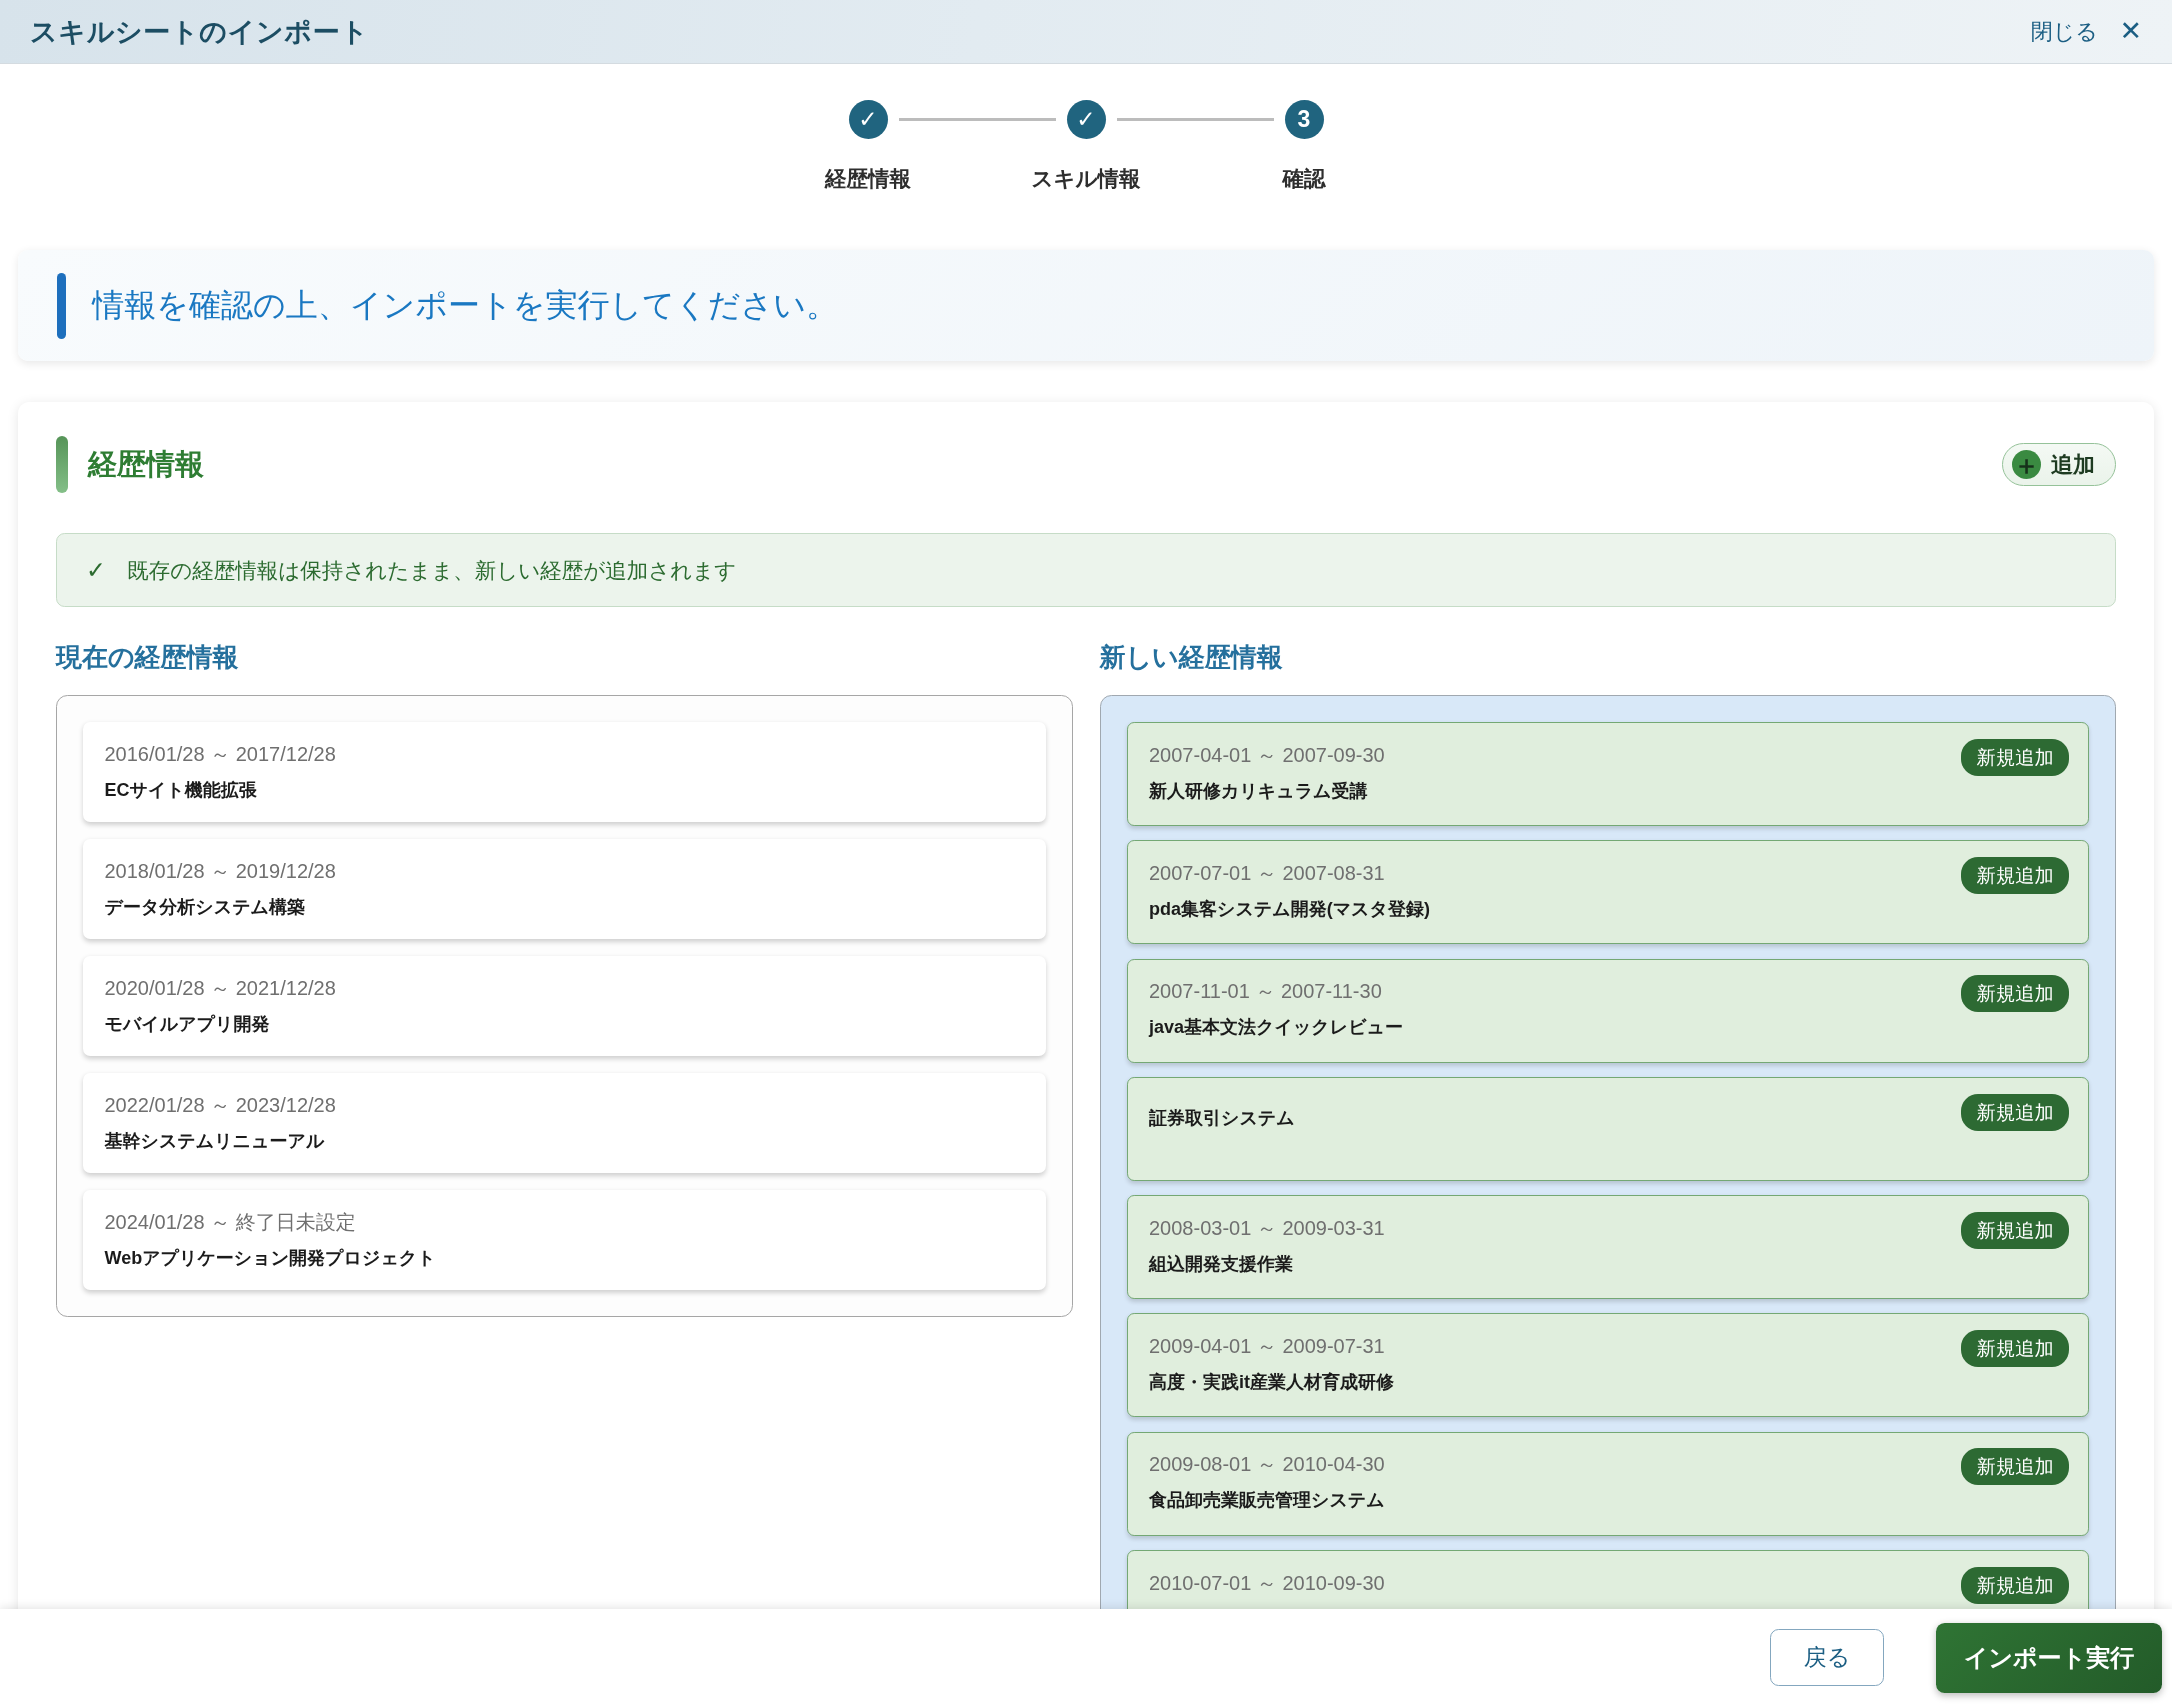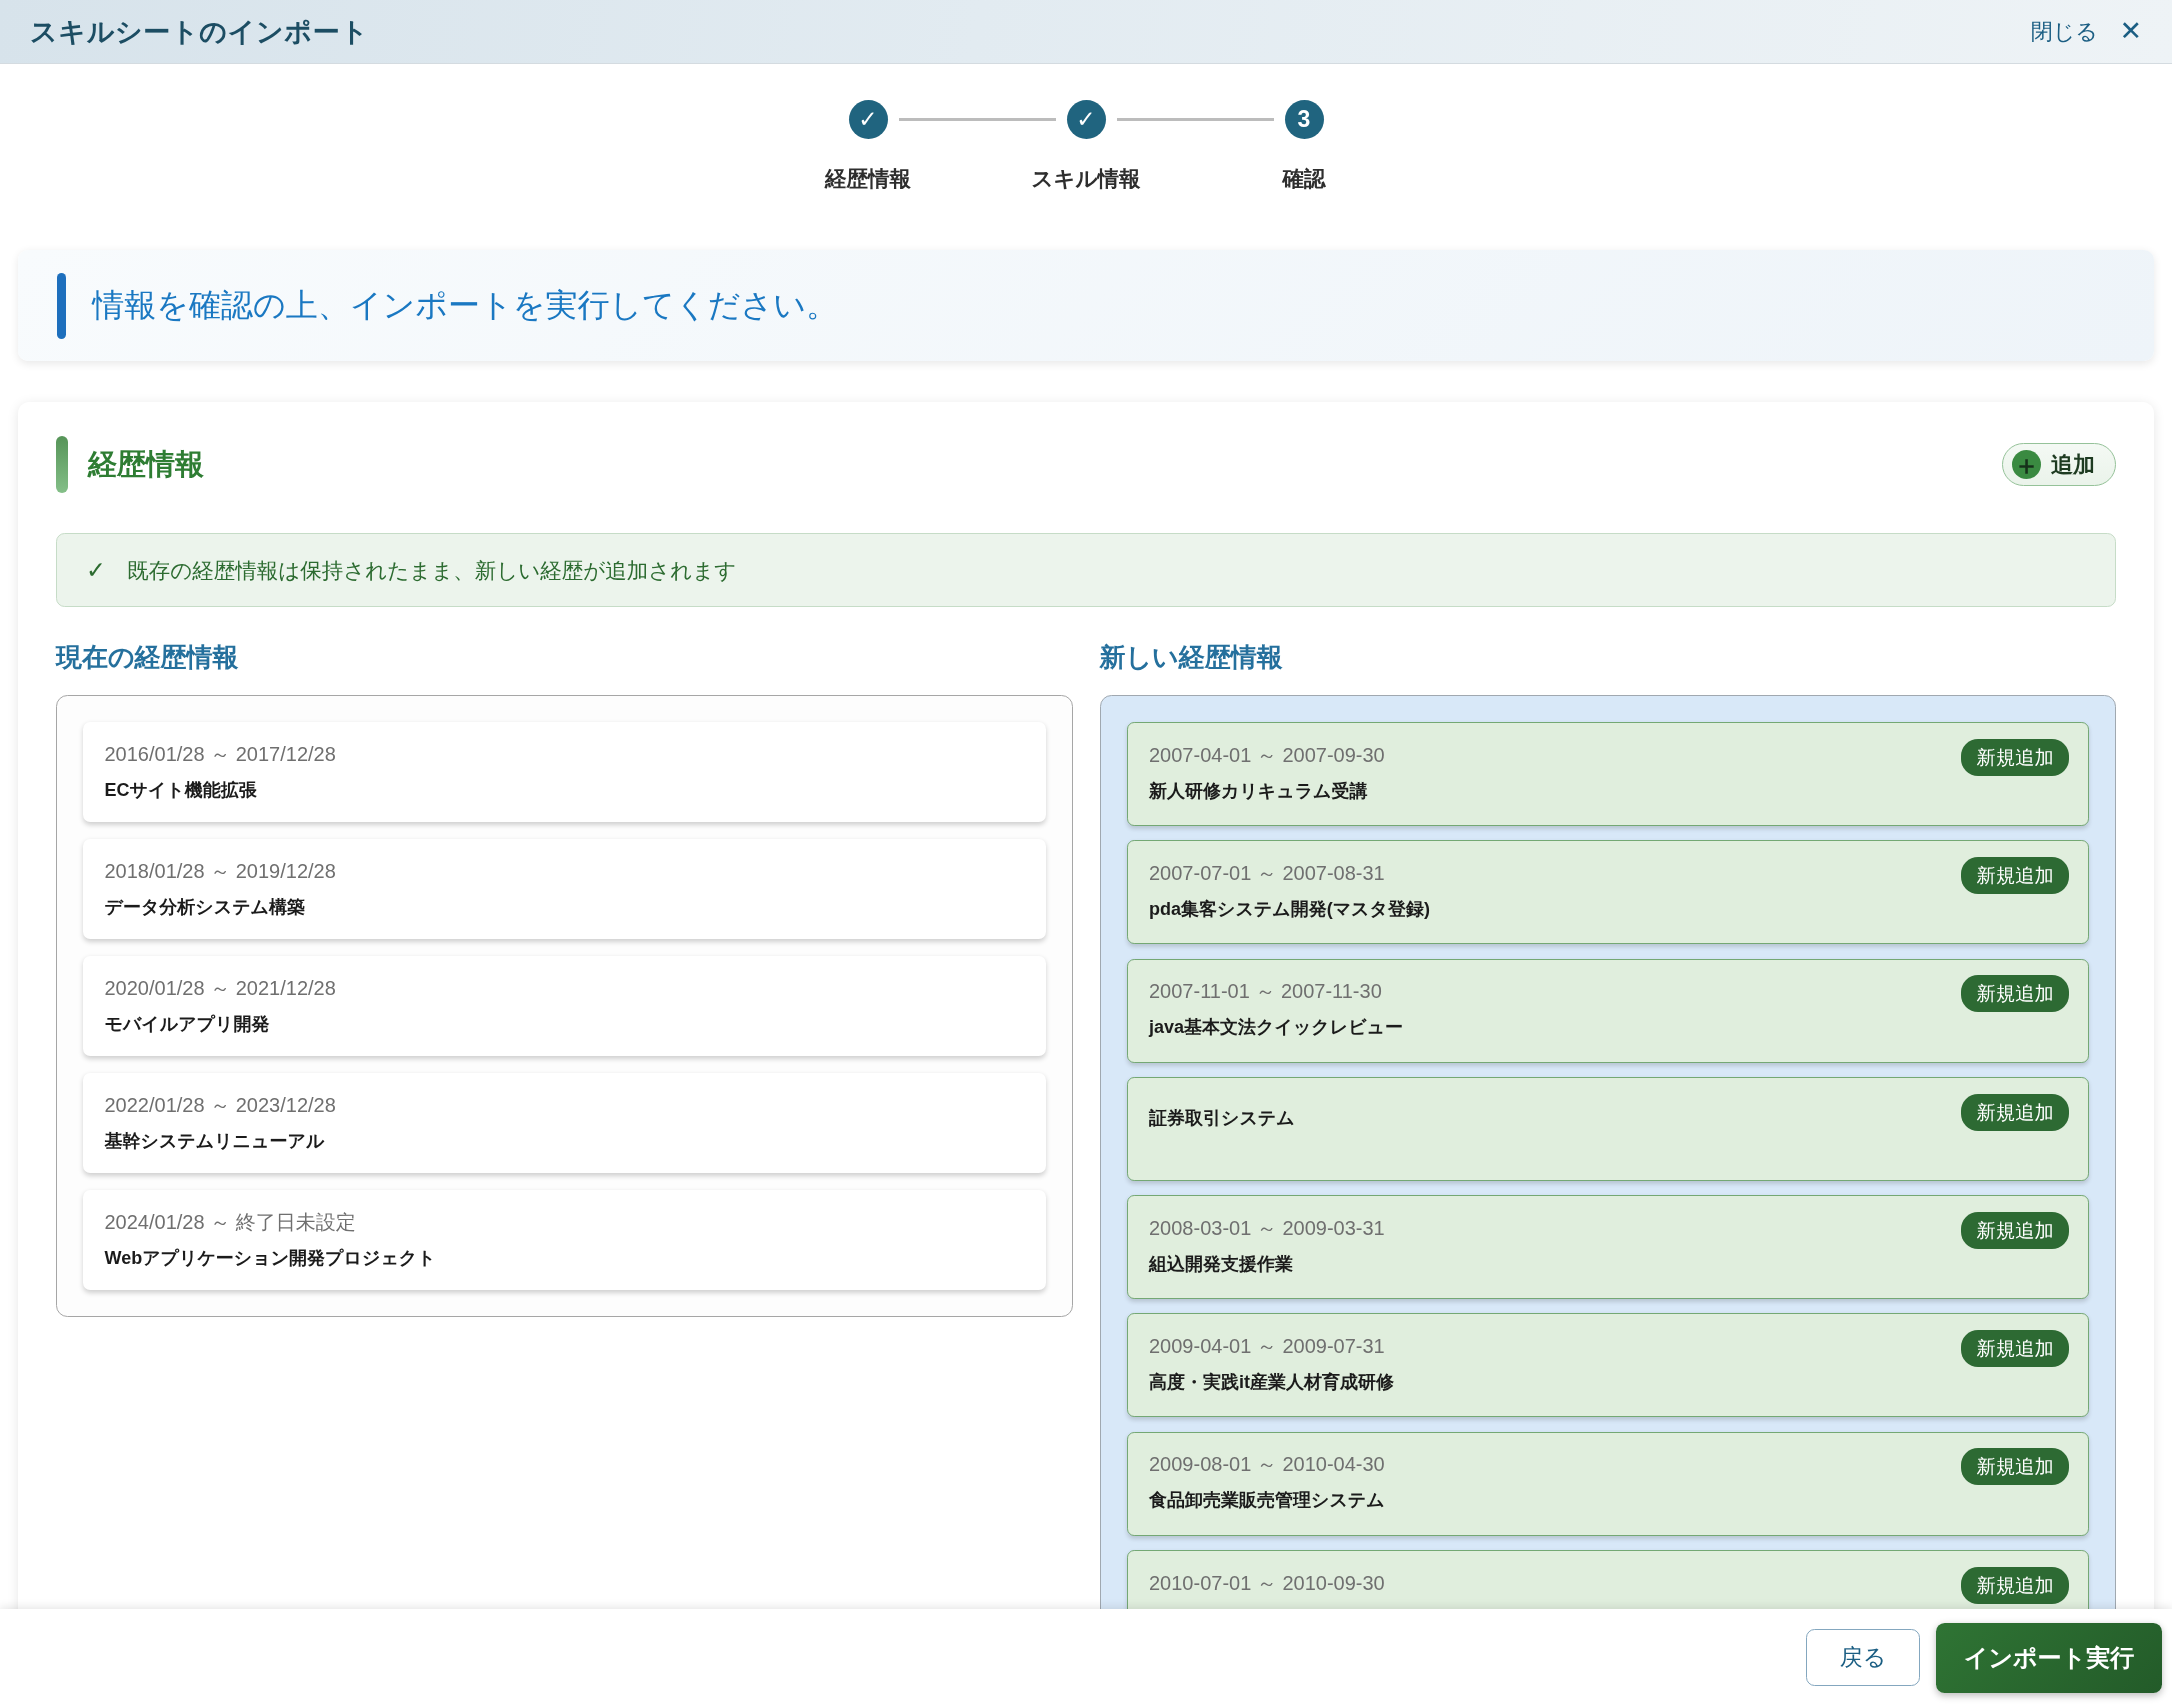--- a/index.html
+++ b/index.html
@@ -125,21 +125,21 @@
     font-size: 19.3px; padding: 5px 15.7px; border-radius: 17px;
     white-space: nowrap;
   }
 
   
   .footer-bar {
     position: absolute; left: 0; right: 0; bottom: 0; height: 97px;
     background: #ffffff;
     box-shadow: 0 -2.1px 8.6px rgba(0,0,0,0.10);
     display: flex; align-items: center; justify-content: flex-end;
-    gap: 16px; padding-right: 10px;
+    gap: 52px; padding-right: 10px;
     z-index: 10;
     font-family: Liberation Serif, serif;
   }
   .back-button {
     width: 114px; height: 57px;
     background: #ffffff; border: 1.4px solid #84a7bf; border-radius: 8.6px;
     color: #1b5e83; font-size: 23px;
     font-family: inherit;
     display: flex; align-items: center; justify-content: center;
     cursor: pointer;

